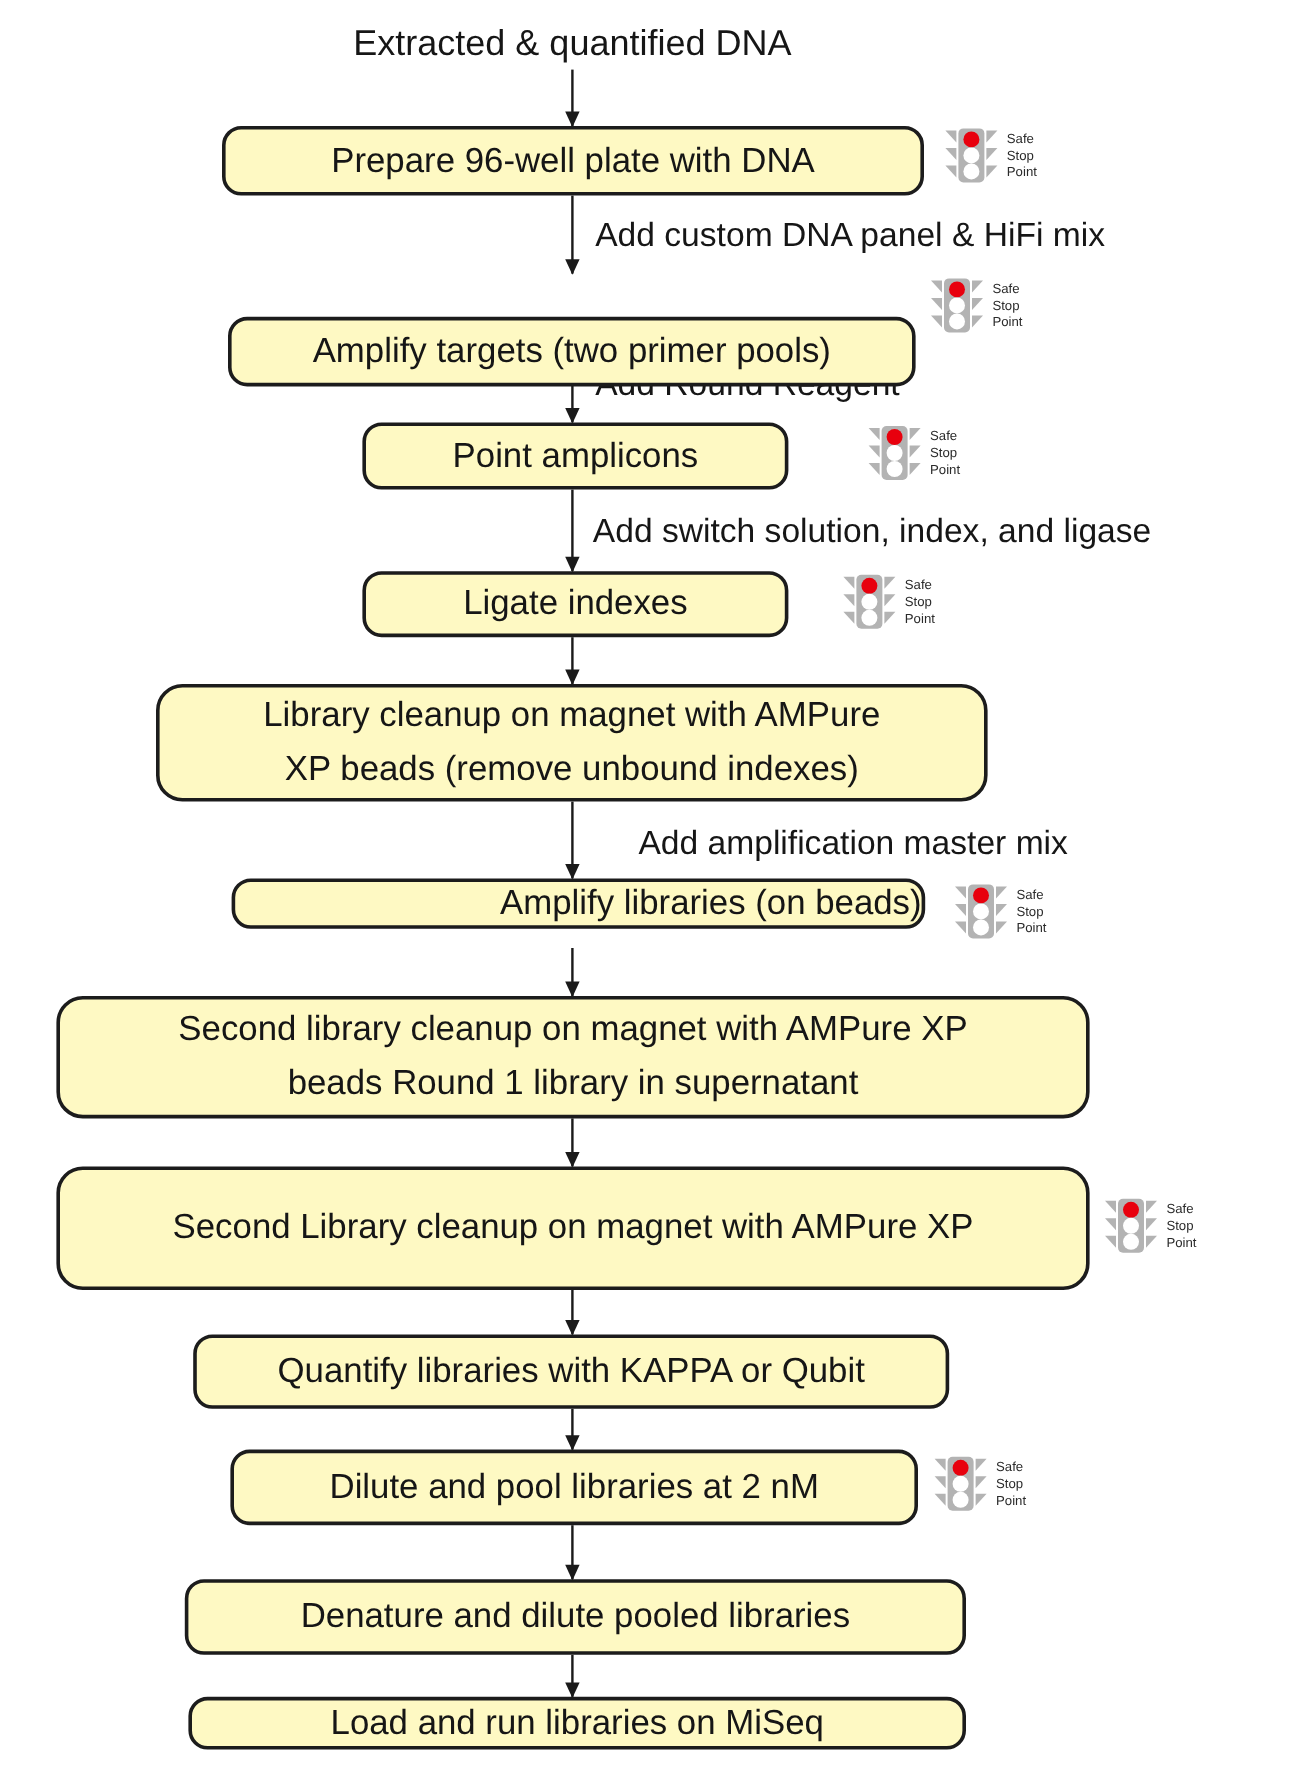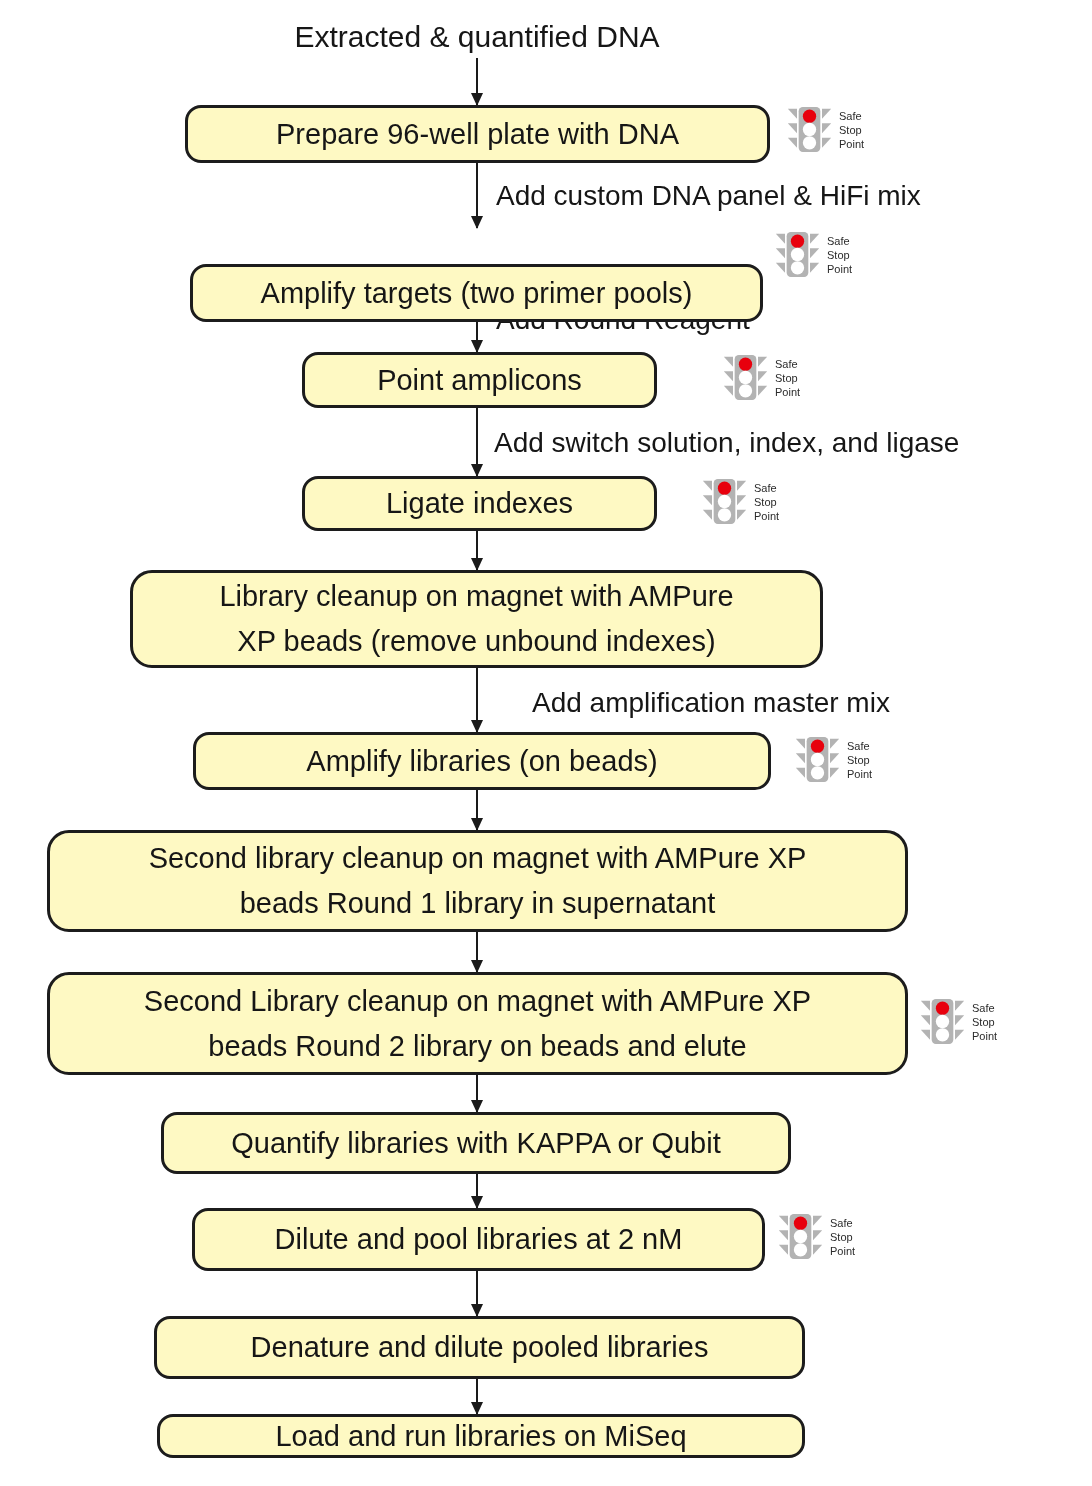--- a/index.html
+++ b/index.html
@@ -125,32 +125,31 @@
 
   <div class="box" style="left:302px;top:476px;width:355px;height:55px;">
     <div class="line">Ligate indexes</div>
   </div>
 
   <div class="box big" style="left:130px;top:570px;width:693px;height:98px;">
     <div class="line">Library cleanup on magnet with AMPure</div>
     <div class="line">XP beads (remove unbound indexes)</div>
   </div>
 
-  <div class="box" style="left:193px;top:732px;width:578px;height:58px;">
+  <div class="box" style="left:193px;top:732px;width:578px;height:42px;align-items:flex-end;">
     <div class="line">Amplify libraries (on beads)</div>
   </div>
 
   <div class="box big" style="left:47px;top:830px;width:861px;height:102px;">
     <div class="line">Second library cleanup on magnet with AMPure XP</div>
     <div class="line">beads Round 1 library in supernatant</div>
   </div>
 
   <div class="box big" style="left:47px;top:972px;width:861px;height:103px;">
     <div class="line">Second Library cleanup on magnet with AMPure XP</div>
-    <div class="line">beads Round 2 library on beads and elute</div>
   </div>
 
   <div class="box" style="left:161px;top:1112px;width:630px;height:62px;">
     <div class="line">Quantify libraries with KAPPA or Qubit</div>
   </div>
 
   <div class="box" style="left:192px;top:1208px;width:573px;height:63px;">
     <div class="line">Dilute and pool libraries at 2 nM</div>
   </div>
 

